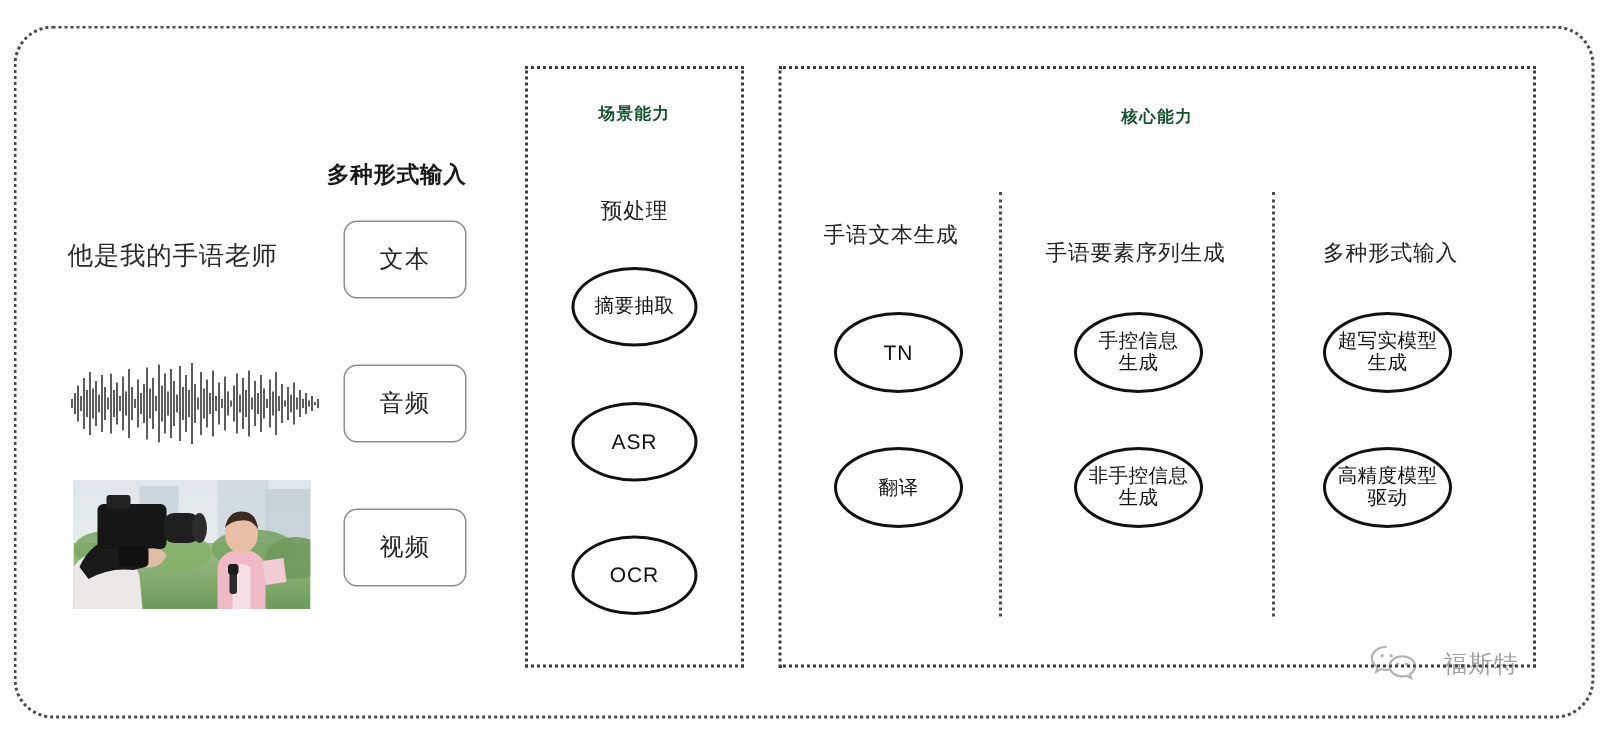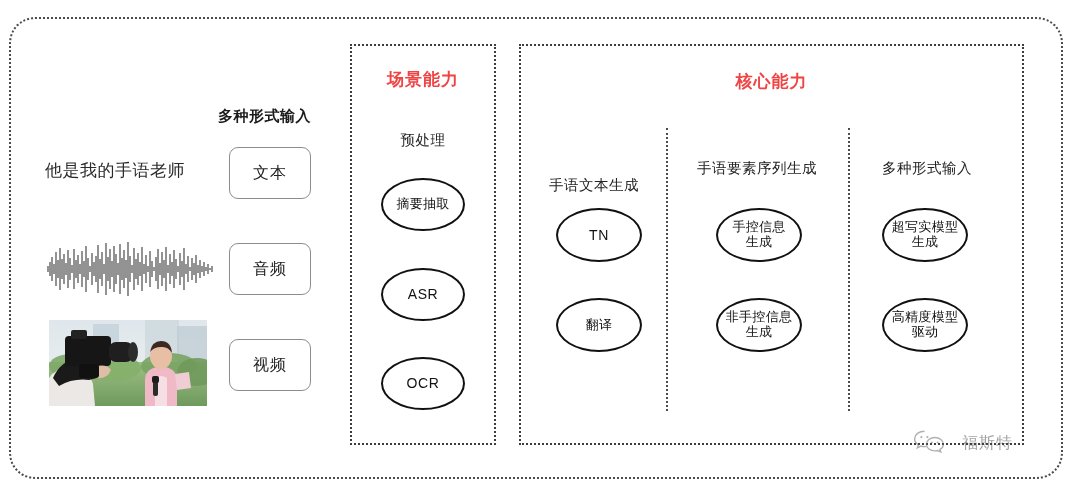--- a/index.html
+++ b/index.html
@@ -35,24 +35,24 @@
 
   
   .section-box {
     position: absolute;
     border: 2px dotted #3d3d3d;
     box-sizing: border-box;
     background: transparent;
   }
   .section-title {
     position: absolute;
-    font-size: 17px;
+    font-size: 11px;
     font-weight: bold;
     letter-spacing: 1px;
-    color: #ef4444;
+    color: #14532d;
     white-space: nowrap;
     text-align: center;
   }
   .col-divider {
     position: absolute;
     width: 0;
     border-left: 2px dotted #4d4d4d;
   }
   .col-header {
     position: absolute;
@@ -337,21 +337,21 @@
     <span class="node-label">OCR</span>
   </div>
 
   <div class="section-box" style="left:519px; top:44px; width:505px; height:401px;"></div>
 
   <div class="section-title" style="left:519px; top:70px; width:505px;">核心能力</div>
 
   <div class="col-divider" style="left:666px; top:128px; height:283px;"></div>
   <div class="col-divider" style="left:848px; top:128px; height:283px;"></div>
 
-  <div class="col-header" style="left:529px; top:176px; width:130px;">手语文本生成</div>
+  <div class="col-header" style="left:529px; top:147px; width:130px;">手语文本生成</div>
   <div class="ellipse latin" style="left:556px; top:208px; width:86px; height:54px;">
     <span class="node-label">TN</span>
   </div>
   <div class="ellipse" style="left:556px; top:298px; width:86px; height:54px;">
     <span class="node-label">翻译</span>
   </div>
 
   <div class="col-header" style="left:673px; top:159px; width:168px;">手语要素序列生成</div>
   <div class="ellipse" style="left:716px; top:208px; width:86px; height:54px;">
     <span class="node-label">手控信息

